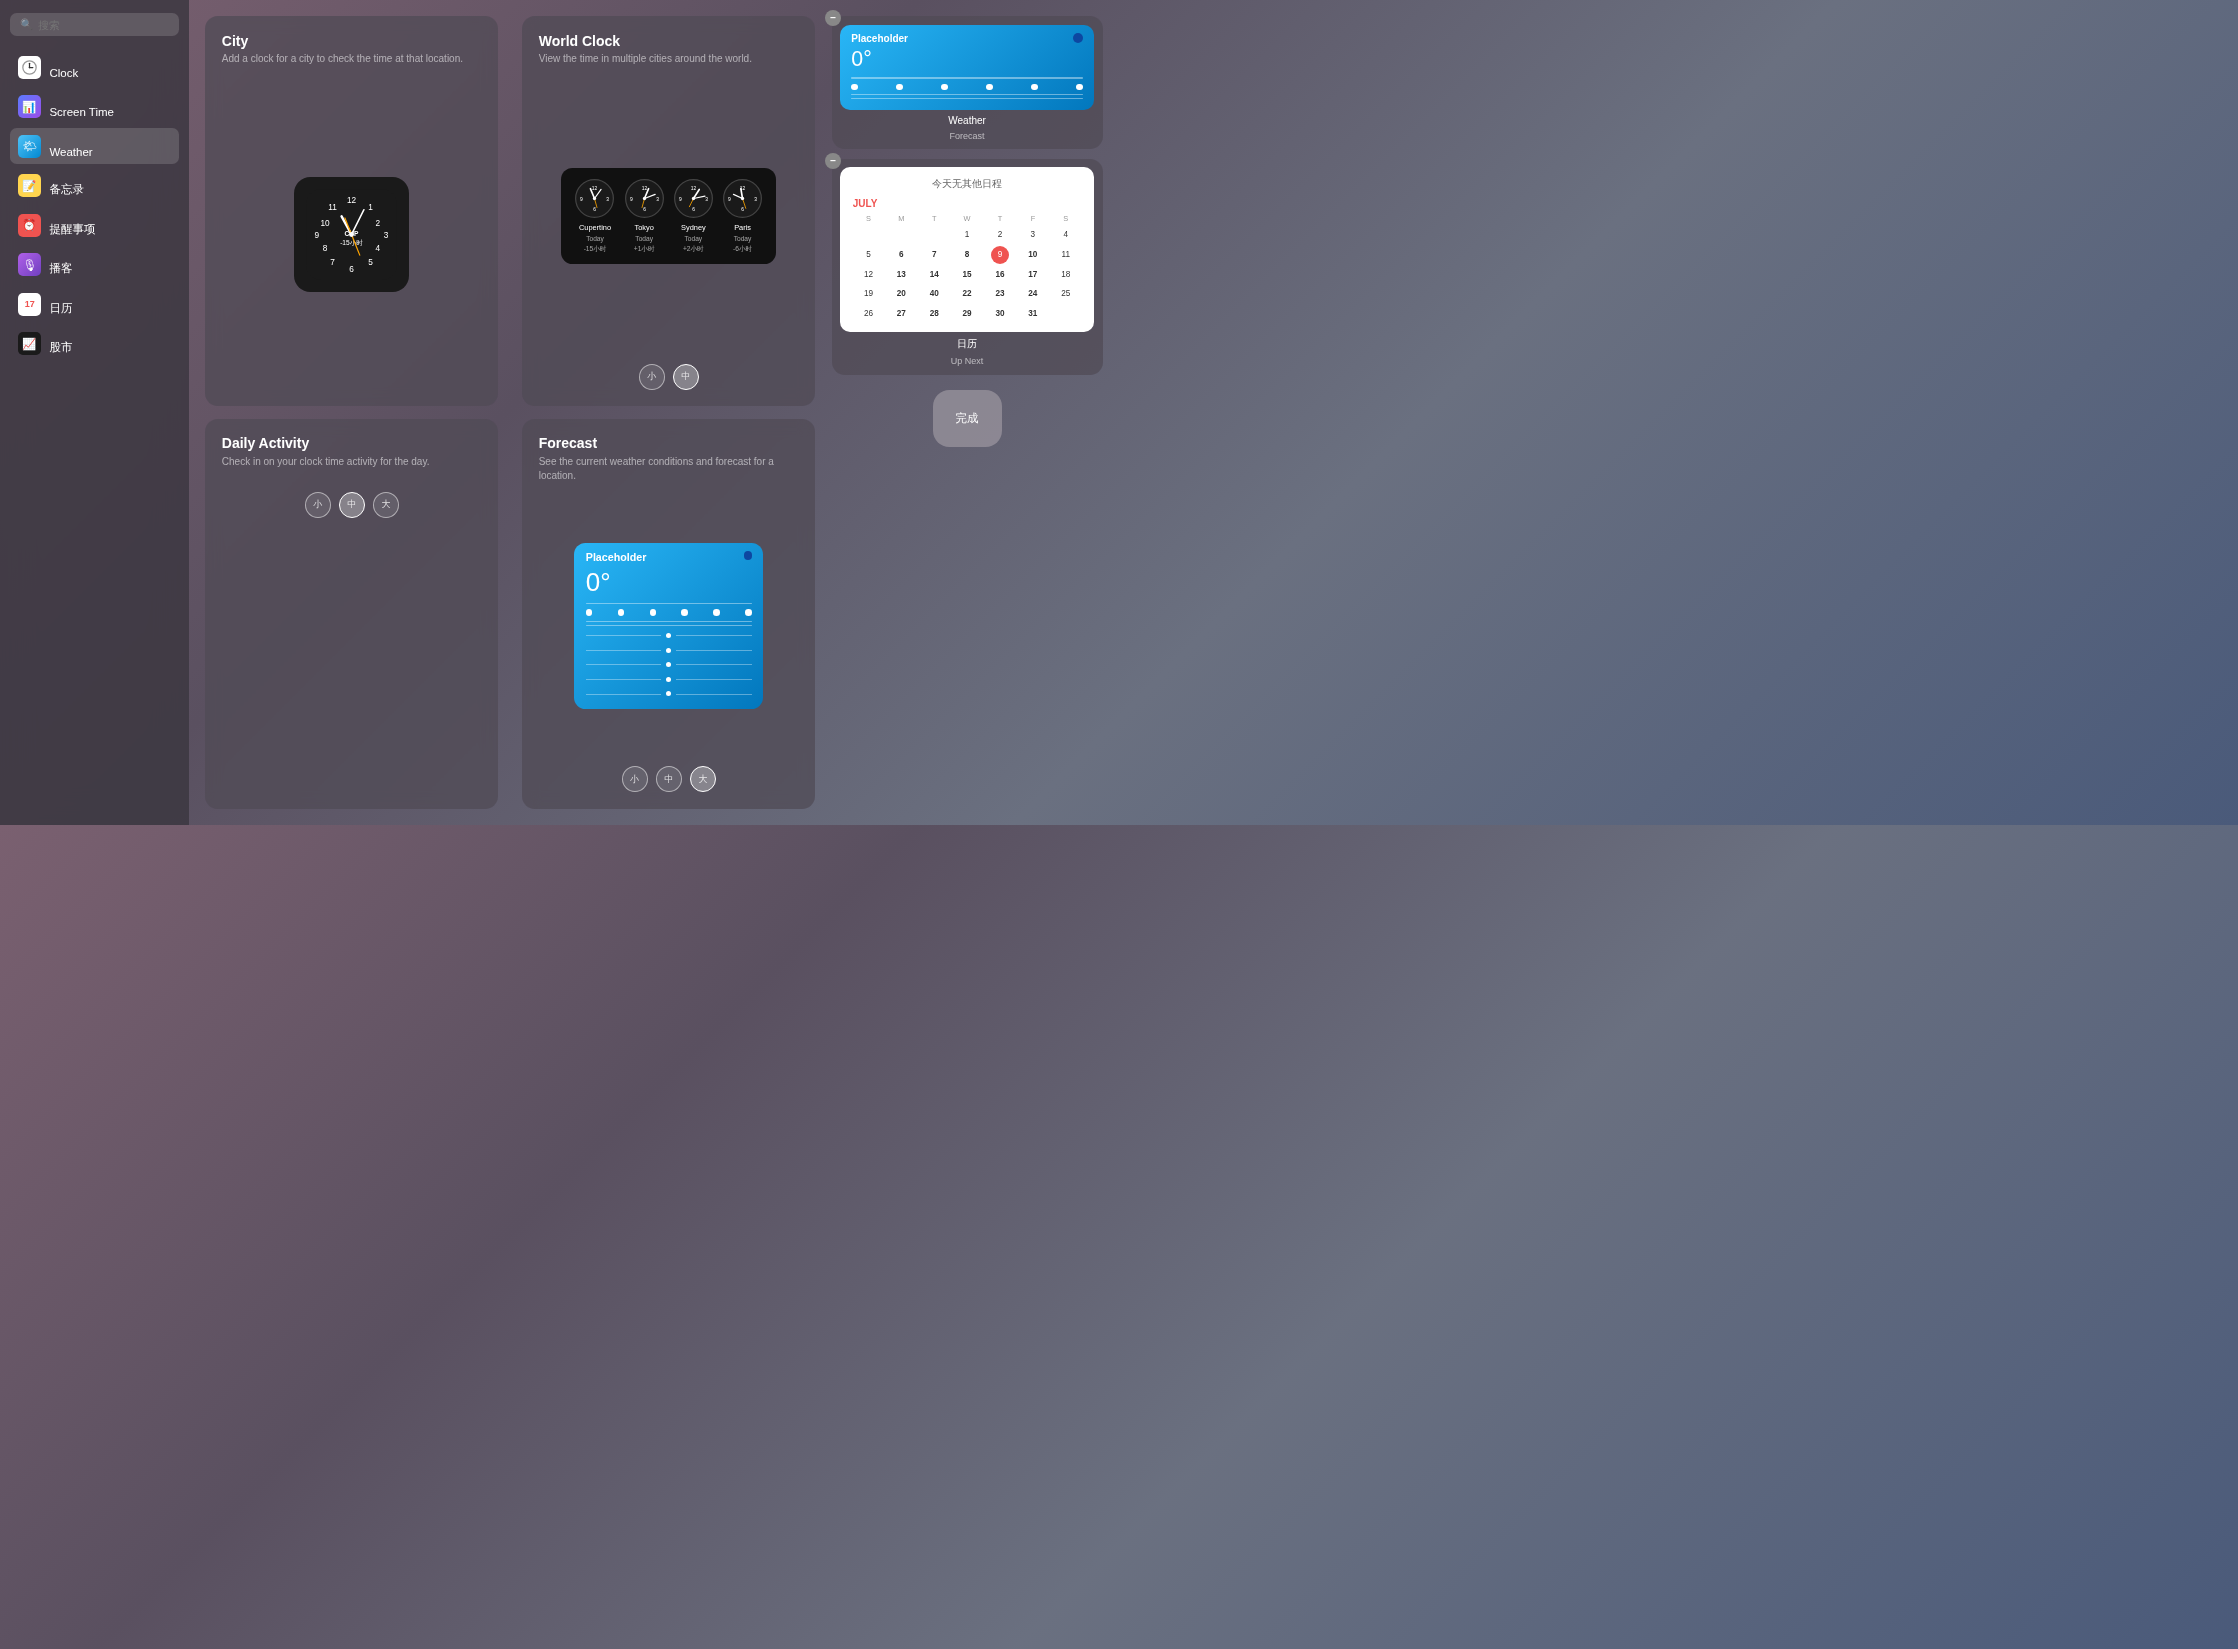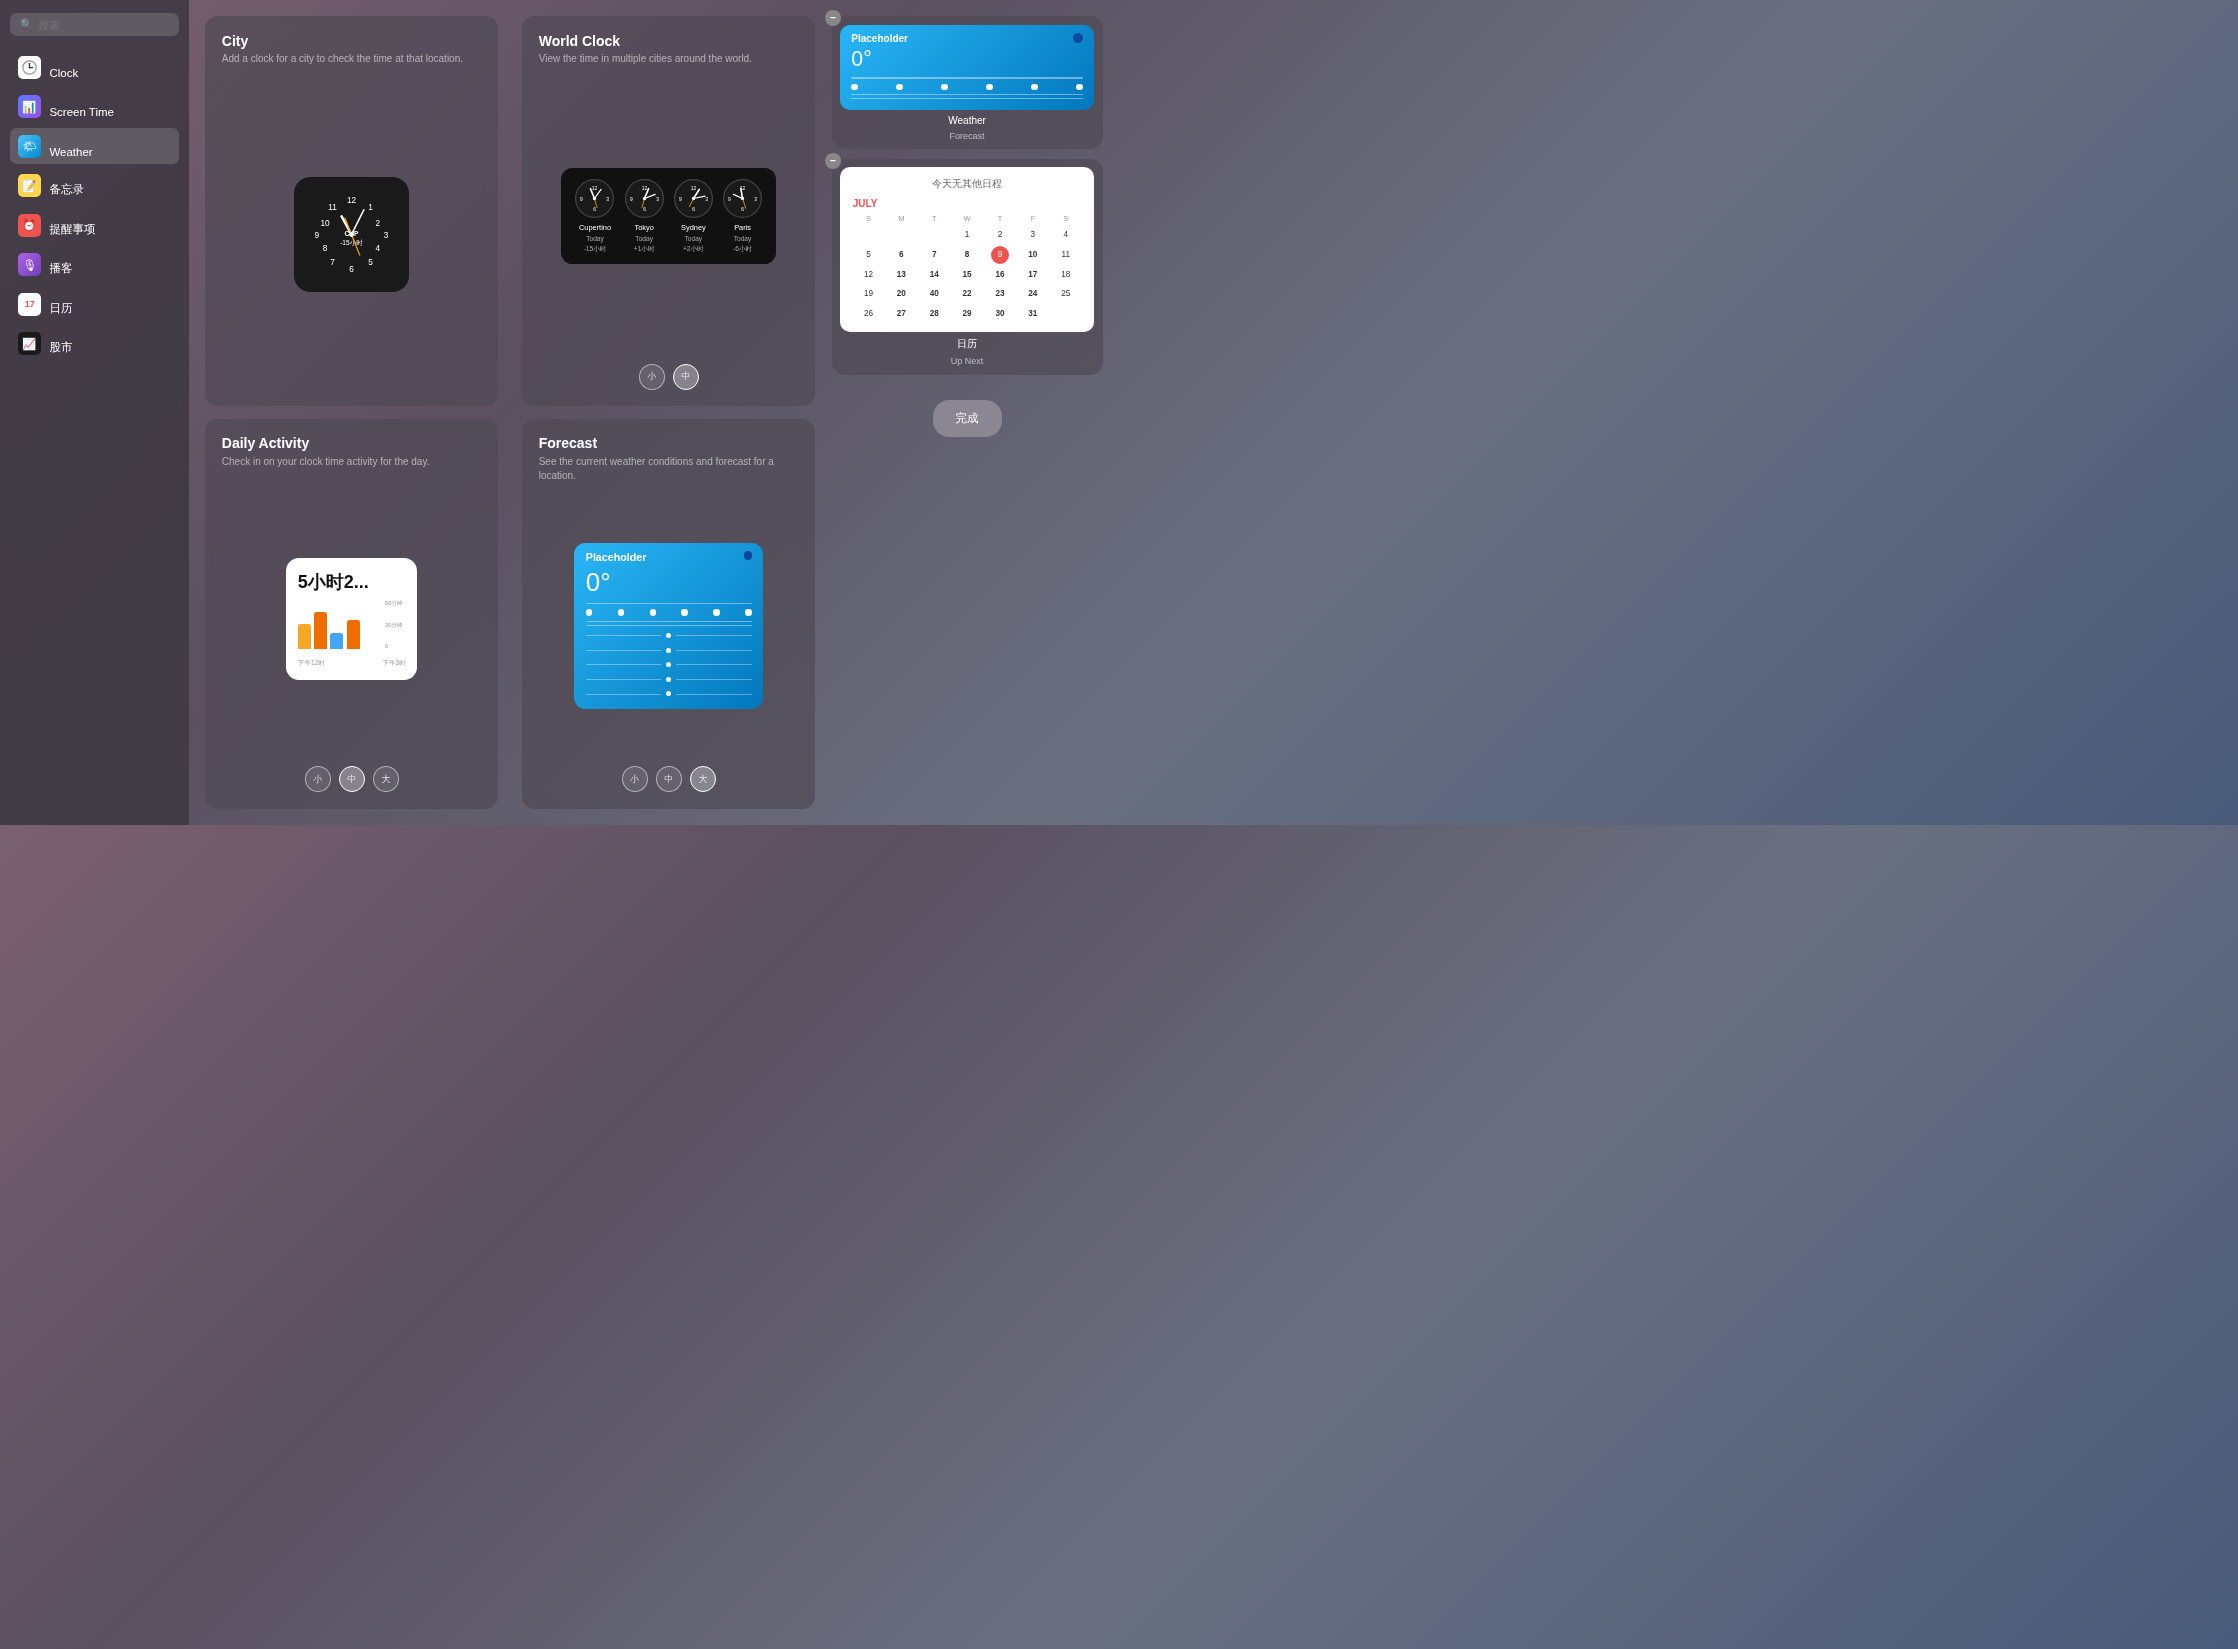--- a/index.html
+++ b/index.html
@@ -402,25 +402,25 @@
     }
     .cal-day.bold { font-weight: 700; }
     .cal-day.empty { color: transparent; }
 
     
     .done-btn {
       background: rgba(150,145,155,0.8);
       color: white;
       border: none;
       border-radius: 16.4px;
-      padding: 11px 23px;
+      padding: 21px 23px;
       font-size: 11.5px;
       cursor: pointer;
       align-self: center;
-      margin-top: 15px;
+      margin-top: 5px;
     }
   </style>
 </head>
 <body>
 
 <div class="sidebar">
   <div class="search-bar">
     <span class="search-icon-char">🔍</span>
     <input type="text" placeholder="搜索" style="">
   </div>
@@ -611,42 +611,20 @@
           <div class="size-btn active">中</div>
         </div>
       </div>
     </div>
 
     <div class="widgets-row">
 
       <div class="widget-card">
         <div class="widget-title">Daily Activity</div>
         <div class="widget-desc">Check in on your clock time activity for the day.</div>
-        <div class="widget-preview-area">
-          <div class="activity-preview">
-            <div class="activity-time">5小时2...</div>
-            <div style="position:relative; height: 57px; padding-right: 30px;">
-              <div class="bar-chart">
-                <div class="bar" style="height:25px;background:#f9a825;"></div>
-                <div class="bar" style="height:37px;background:#ef6c00;"></div>
-                <div class="bar" style="height:16.4px;background:#42a5f5;"></div>
-                <div class="bar" style="height:29px;background:#ef6c00;"></div>
-              </div>
-              <div class="chart-y-labels">
-                <span>60分钟</span>
-                <span>30分钟</span>
-                <span>0</span>
-              </div>
-            </div>
-            <div class="chart-labels">
-              <span>下午12时</span>
-              <span>下午3时</span>
-            </div>
-          </div>
-        </div>
         <div class="size-buttons">
           <div class="size-btn">小</div>
           <div class="size-btn active">中</div>
           <div class="size-btn">大</div>
         </div>
       </div>
 
       <div class="widget-card">
         <div class="widget-title">Forecast</div>
         <div class="widget-desc">See the current weather conditions and forecast for a location.</div>

